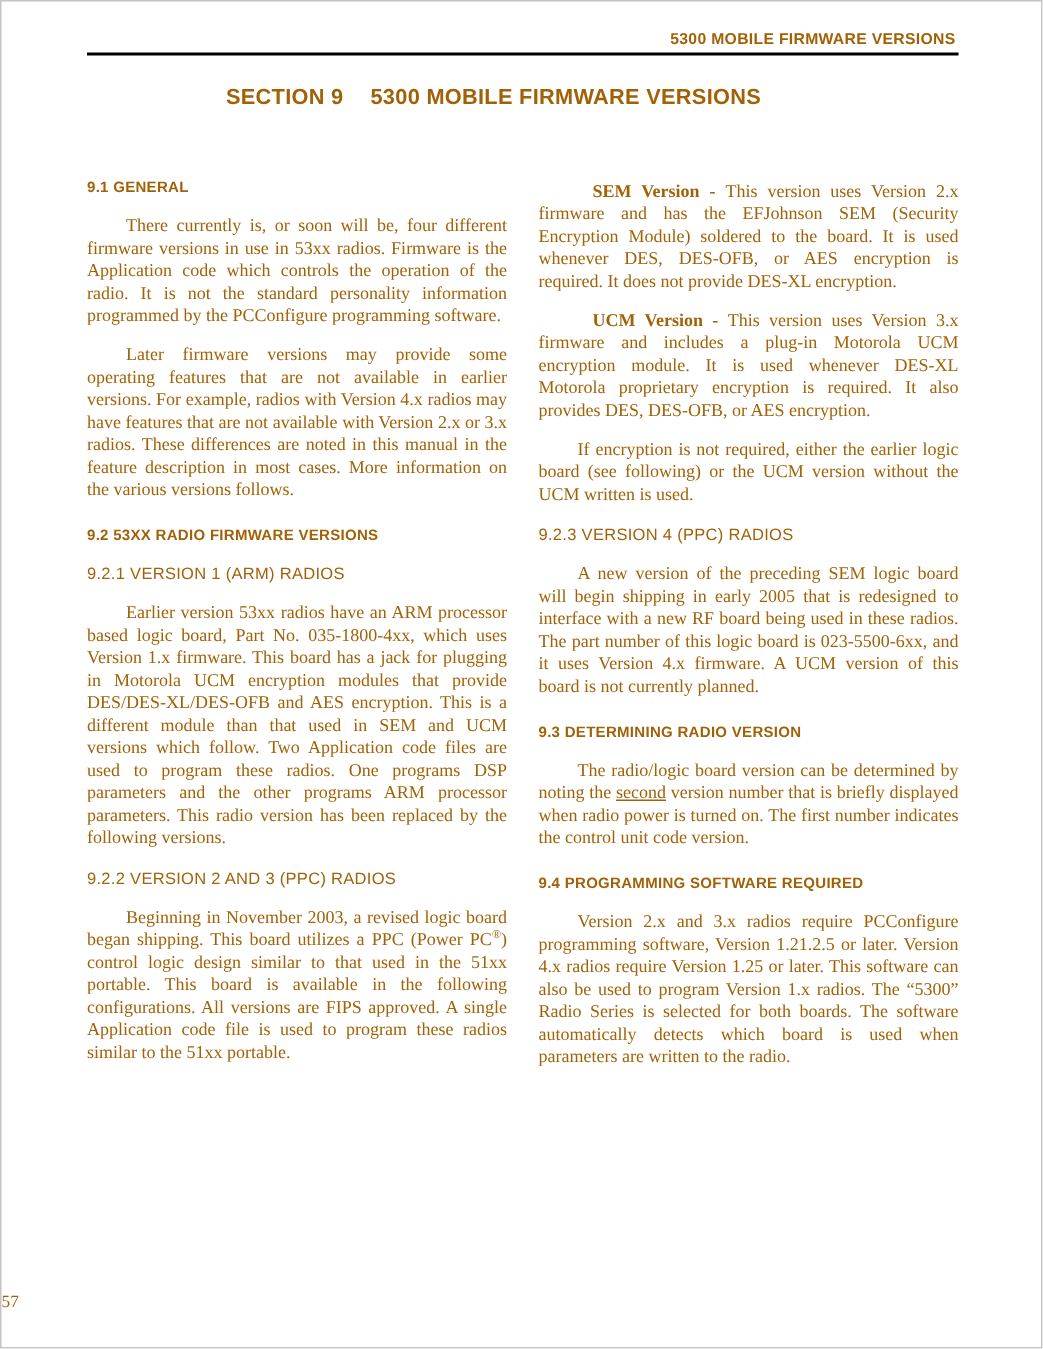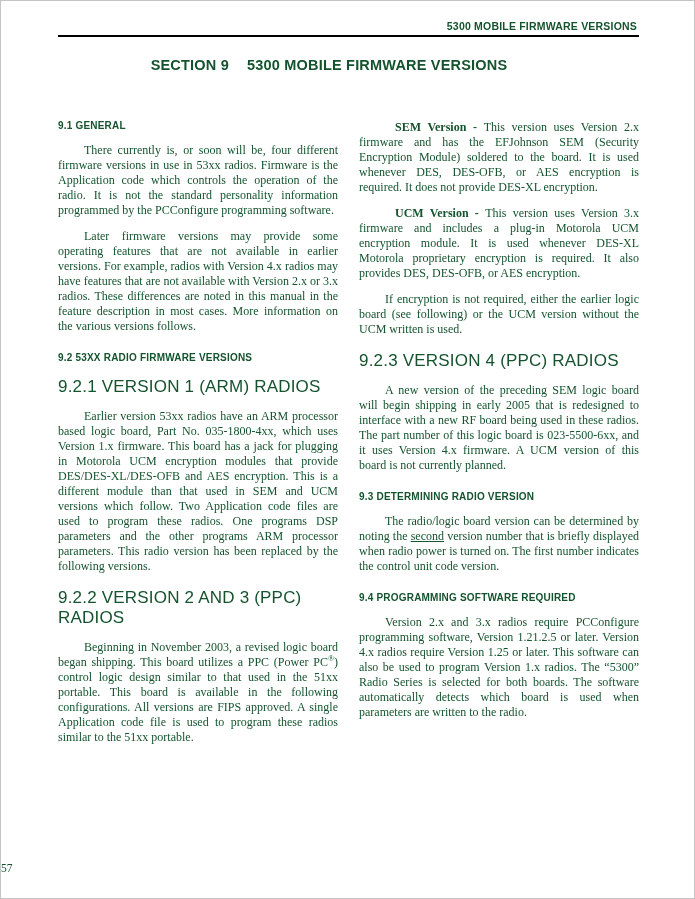--- a/index.html
+++ b/index.html
@@ -10,21 +10,21 @@
   }
   .page {
     position: relative;
     width: 695px;
     height: 899px;
     margin: 0 auto;
     background: #ffffff;
     box-sizing: border-box;
     border: 1px solid #c4c4c4;
     overflow: hidden;
-    color: #14532d;
+    color: #a16207;
   }
   .running-header {
     position: absolute;
     top: 19px;
     right: 57px;
     font-family: "Liberation Sans", "DejaVu Sans", sans-serif;
     font-weight: bold;
     font-size: 10.5px;
     letter-spacing: 0.2px;
   }
@@ -66,21 +66,21 @@
   h2.sec-heading {
     font-family: "Liberation Sans", "DejaVu Sans", sans-serif;
     font-weight: bold;
     font-size: 10px;
     margin: 18px 0 12px 0;
     letter-spacing: 0.2px;
   }
   h3.subsec-heading {
     font-family: "Liberation Sans", "DejaVu Sans", sans-serif;
     font-weight: normal;
-    font-size: 17px;
+    font-size: 11px;
     margin: 14px 0 12px 0;
     letter-spacing: 0.2px;
   }
   p.body-par {
     font-size: 12px;
     line-height: 15px;
     text-align: justify;
     text-indent: 26px;
     margin: 0 0 11px 0;
   }

